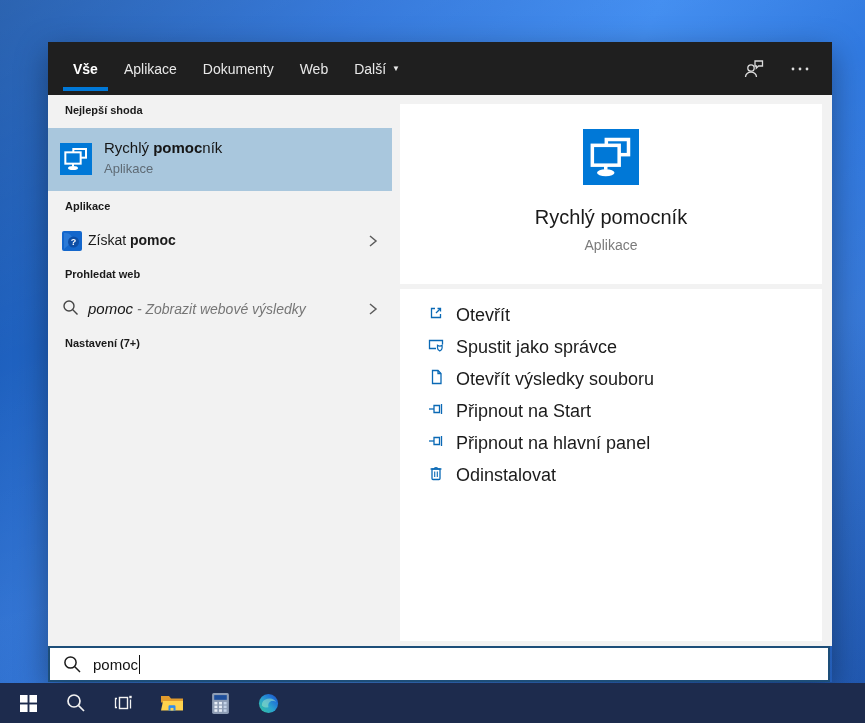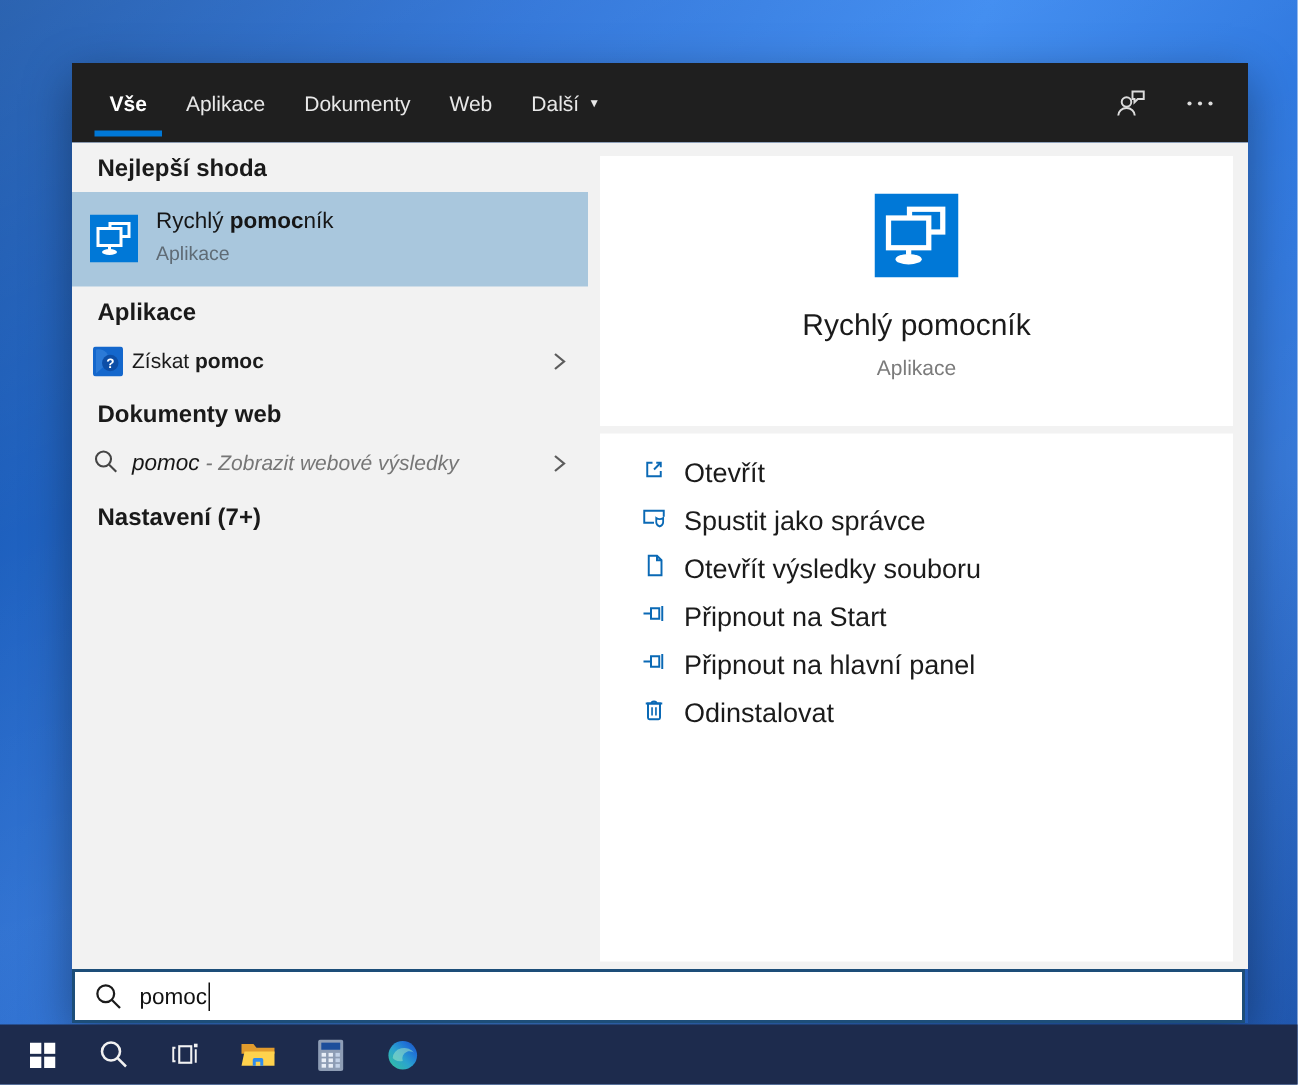--- a/index.html
+++ b/index.html
@@ -22,21 +22,21 @@
   .tab.selected .tab-underline { position:absolute; left:-10px; right:-10px; bottom:4px; height:4px; background:#0078d7; }
   .tab .caret-down { font-size:8px; color:#e8e8e8; line-height:1; }
   .hdr-icons { position:absolute; right:20px; top:0; height:53px; display:flex; gap:22px; align-items:center; }
   .hdr-btn { width:24px; height:24px; display:flex; align-items:center; justify-content:center; }
 
   
   .win-content { position:absolute; left:0; top:53px; right:0; height:551px; background:#f2f2f2; }
 
   
   .left-panel { position:absolute; left:0; top:0; width:344px; height:100%; }
-  .section-header { position:absolute; left:17px; font-size:16px; font-weight:bold; color:#1a1a1a; }
+  .section-header { position:absolute; left:17px; font-size:11px; font-weight:bold; color:#1a1a1a; }
   .best-row { position:absolute; left:0; top:33px; width:344px; height:63px; background:#a9c7dd; }
   .best-row .app-icon32 { position:absolute; left:12px; top:15px; width:32px; height:32px; }
   .best-title { position:absolute; left:56px; top:11px; font-size:15px; color:#161616; }
   .best-title b, .row-label b { font-weight:bold; }
   .best-sub { position:absolute; left:56px; top:33px; font-size:13px; color:#5f6b75; }
   .list-row { position:absolute; left:0; width:344px; height:33px; }
   .list-row .row-ico { position:absolute; left:14px; top:6px; }
   .row-label { position:absolute; left:40px; top:7px; font-size:14px; color:#1b1b1b; white-space:nowrap; }
   .row-label .gray { color:#767676; }
   .chev { position:absolute; right:14px; top:9px; }
@@ -138,21 +138,21 @@
           <path d="M2,2 q8,-1 9,8 l-9,8 z" fill="#3e8ae0" opacity="0.55"></path>
           <circle cx="11.5" cy="11" r="5.5" fill="#0d4ea6"></circle>
           <text x="11.5" y="14.2" font-size="9" font-weight="bold" fill="#fff" text-anchor="middle" font-family="Liberation Sans, sans-serif">?</text>
         </svg>
         <div class="row-label"><span>Získat </span><b>pomoc</b></div>
         <svg class="chev" width="10" height="14" viewBox="0 0 10 14">
           <polyline points="2,2 8,7 2,12" fill="none" stroke="#5c5c5c" stroke-width="1.5"></polyline>
         </svg>
       </div>
 
-      <div class="section-header" style="top:173px;">Dokumenty web</div>
+      <div class="section-header" style="top:173px;">Prohledat web</div>
 
       <div class="list-row" style="top:198px;font-style:italic;">
         <svg class="row-ico" width="18" height="18" viewBox="0 0 18 18">
           <circle cx="7" cy="7" r="5" fill="none" stroke="#454545" stroke-width="1.4"></circle>
           <line x1="10.8" y1="10.8" x2="15.5" y2="15.5" stroke="#454545" stroke-width="1.4"></line>
         </svg>
         <div class="row-label"><span style="font-size:15px;color:#161616;">pomoc</span><span class="gray"> - Zobrazit webové výsledky</span></div>
         <svg class="chev" width="10" height="14" viewBox="0 0 10 14">
           <polyline points="2,2 8,7 2,12" fill="none" stroke="#5c5c5c" stroke-width="1.5"></polyline>
         </svg>

